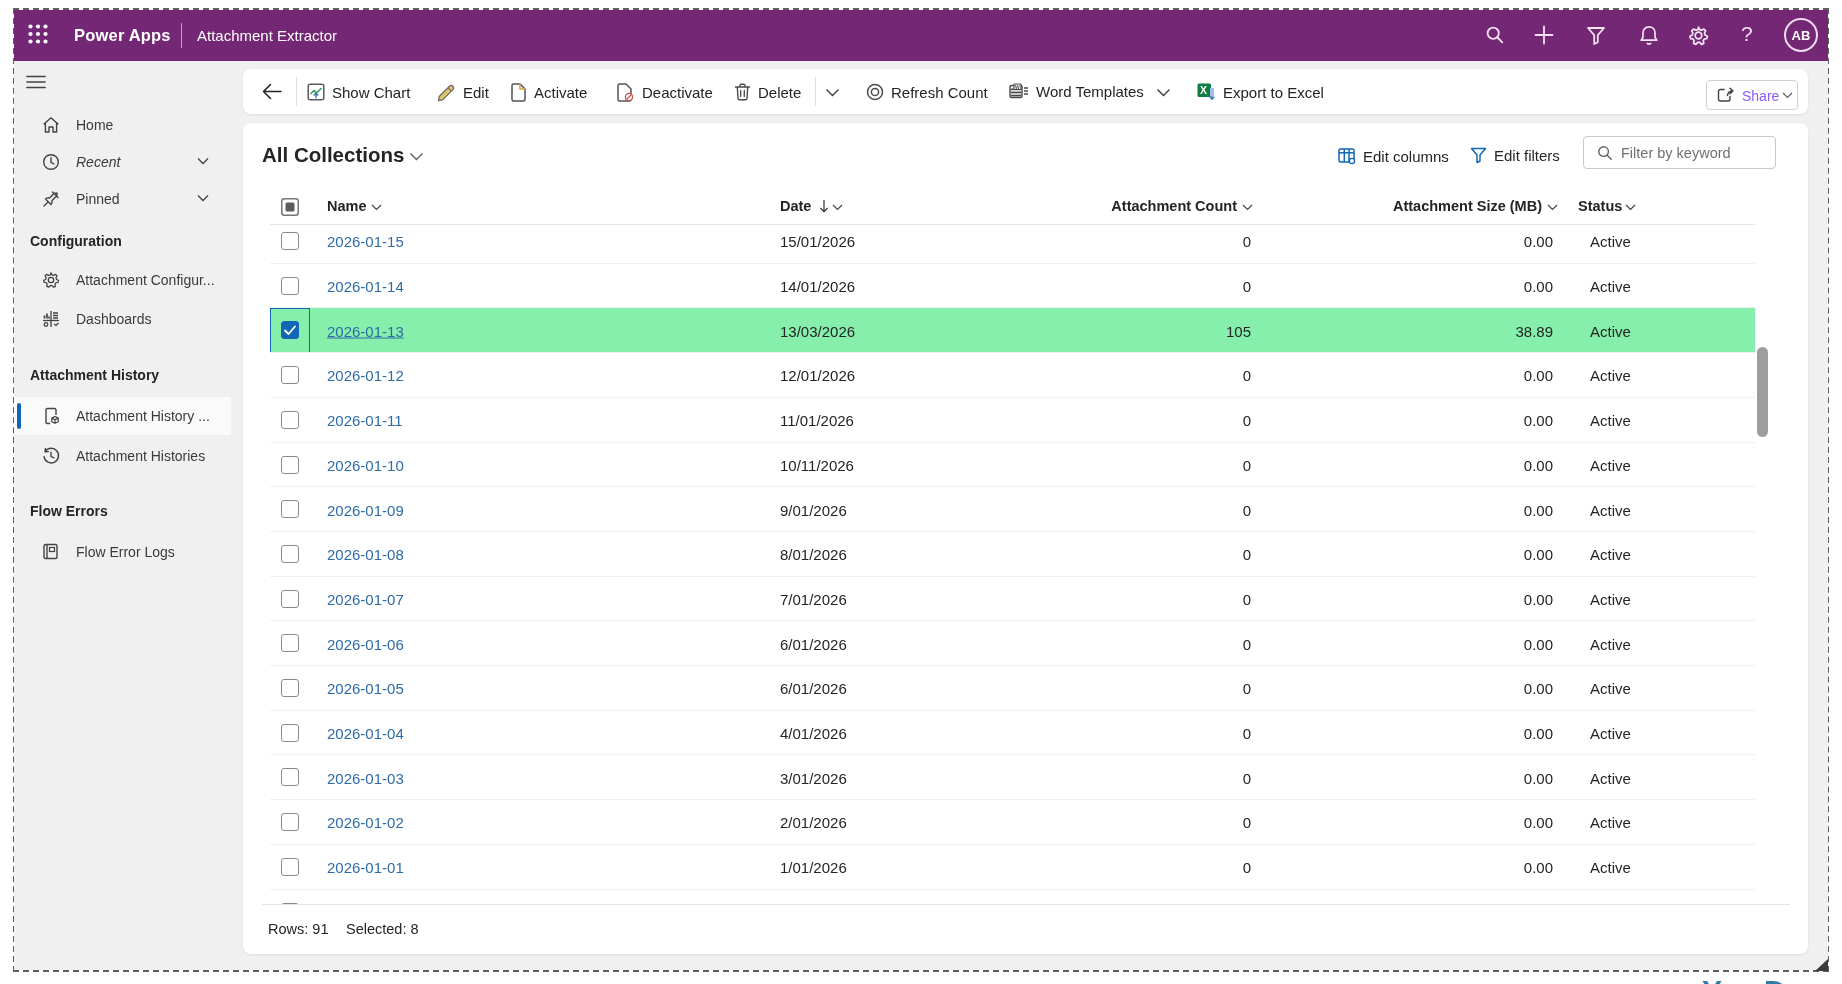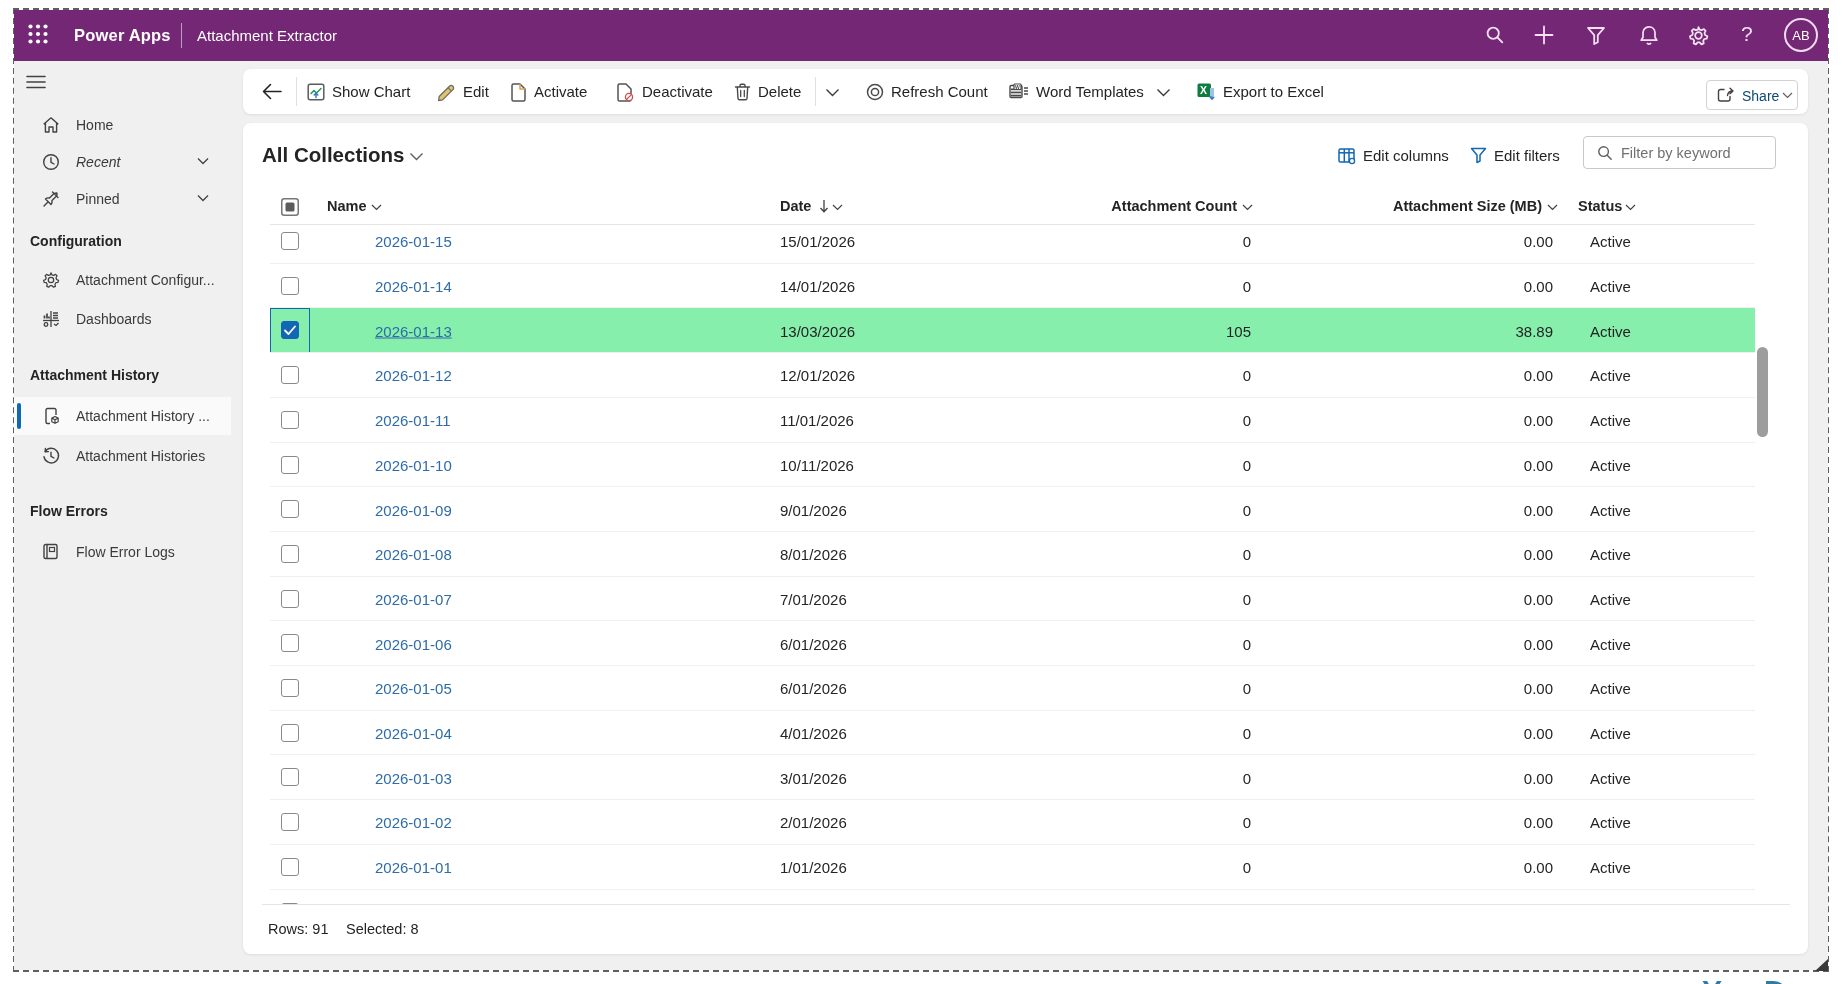--- a/index.html
+++ b/index.html
@@ -18,32 +18,32 @@
     background:#ffffff; border-radius:8px; box-shadow:0 1px 3px rgba(0,0,0,0.08); }
   #maincard { position:absolute; left:243px; top:123px; width:1565px; height:831px;
     background:#ffffff; border-radius:8px; box-shadow:0 1px 3px rgba(0,0,0,0.08); }
   .sitem { position:absolute; left:14px; width:217px; height:37px; }
   .sitem .icon { position:absolute; left:28px; top:50%; margin-top:-9px; }
   .sitem .txt { position:absolute; left:62px; top:50%; transform:translateY(-50%);
     font-size:14px; color:#3b3a39; white-space:nowrap; }
   .shdr { position:absolute; left:30px; font-size:14px; font-weight:bold; color:#242424;
     transform:translateY(-50%); white-space:nowrap;}
   .chev { position:absolute; right:22px; top:50%; margin-top:-5px; }
-  .cmditem { display:inline-flex; gap:7px; font-size:15px;
+  .cmditem { display:inline-flex; align-items:center; gap:7px; font-size:15px;
     color:#242424; white-space:nowrap; }
   .hdrtxt { font-weight:bold; font-size:14.5px; color:#242424; }
   .cell-link { color:#2e6ca8; font-size:15px; }
   .rowline { position:absolute; left:0; right:0; bottom:0; height:1px; background:#f0f0f0; }
   .trow { position:absolute; left:0; width:1485px; height:44.7px; }
   .trow.sel { background:#86efac; }
   .trow .cb { position:absolute; left:11px; top:13px; width:18px; height:18px;
     border:1.5px solid #8a8a8a; border-radius:3px; background:#ffffff; }
   .trow .cbc { position:absolute; left:11px; top:13px; width:18px; height:18px; }
   .selbox { position:absolute; left:0; top:0; width:40px; height:44.7px; border:1px solid #1267b4; }
-  .c-name { position:absolute; left:57px; top:50%; transform:translateY(-50%);margin-left:48px; }
+  .c-name { position:absolute; left:57px; top:50%; transform:translateY(-50%); }
   .cell-link.u { text-decoration:underline; }
   .c-date { position:absolute; left:510px; top:50%; transform:translateY(-50%); font-size:15px; color:#242424; }
   .c-cnt { position:absolute; left:700px; width:281px; text-align:right; top:50%; transform:translateY(-50%); font-size:15px; color:#242424; }
   .c-size { position:absolute; left:1000px; width:283px; text-align:right; top:50%; transform:translateY(-50%); font-size:15px; color:#242424; }
   .c-status { position:absolute; left:1320px; top:50%; transform:translateY(-50%); font-size:15px; color:#242424; }
   .cbi { position:absolute; left:11px; top:9px; width:18px; height:18px; }
 
 </style>
 </head>
 <body>
@@ -85,21 +85,21 @@
   </svg>
   <svg class="abs" style="left:1639px; top:25px;" width="20" height="20" viewBox="0 0 20 20">
     <path d="M10 1.8 c-3.6 0 -6 2.7 -6 6 v4.4 l-1.8 3 h15.6 l-1.8 -3 v-4.4 c0 -3.3 -2.4 -6 -6 -6z" fill="none" stroke="#f3e2f3" stroke-width="1.7" stroke-linejoin="round"></path>
     <path d="M8 17.8 a2.2 2.2 0 0 0 4 0" fill="none" stroke="#f3e2f3" stroke-width="1.7"></path>
   </svg>
   <svg class="abs" style="left:1688px; top:25px;" width="21" height="21" viewBox="0 0 24 24">
     <path fill="none" stroke="#f3e2f3" stroke-width="2" d="M12 8.2 a3.8 3.8 0 1 0 0 7.6 a3.8 3.8 0 0 0 0 -7.6z"></path>
     <path fill="none" stroke="#f3e2f3" stroke-width="2" stroke-linejoin="round" d="M12 2.5 l1.2 2.8 2.3 0.6 2.7-1.3 1.9 2 -1.3 2.6 0.7 2.3 2.7 1.3 -0.7 2.7 -2.9 0.5 -1.2 2 0.6 3 -2.6 1.1 -2-2.2 -2.4 0 -2 2.2 -2.6-1.1 0.6-3 -1.2-2 -2.9-0.5 -0.7-2.7 2.7-1.3 0.7-2.3 -1.3-2.6 1.9-2 2.7 1.3 2.3-0.6z"></path>
   </svg>
   <div class="abs" style="left:1741px; top:22px; font-size:21px; color:#f3e2f3;">?</div>
-  <div class="abs" style="left:1784px; top:18px; width:34px; height:34px; border-radius:50%; border:2px solid #f0dcf0; color:#ffffff; font-size:13px; font-weight:normal; display:flex; align-items:center; justify-content:center;">AB</div>
+  <div class="abs" style="left:1784px; top:18px; width:34px; height:34px; border-radius:50%; border:2px solid #f0dcf0; color:#ffffff; font-size:13px; font-weight:bold; display:flex; align-items:center; justify-content:center;">AB</div>
 </div>
 
 <div id="sidebar-content">
   <svg class="abs" style="left:26px; top:75px;" width="20" height="14" viewBox="0 0 20 14">
     <g stroke="#424242" stroke-width="1.6" stroke-linecap="round">
       <line x1="1" y1="1.5" x2="19" y2="1.5"></line>
         <line x1="1" y1="7" x2="19" y2="7"></line>
         <line x1="1" y1="12.5" x2="19" y2="12.5"></line>
     </g>
   </svg>
@@ -254,21 +254,21 @@
       <path d="M15 13 v3 m-2.2-2.2 l2.2 2.4 2.2-2.4" stroke="#3b78c2" stroke-width="1.4" fill="none"></path>
     </svg>
     <span>Export to Excel</span>
   </div>
 
   <div class="abs" style="left:1706px; top:80px; width:92px; height:30px; border:1px solid #d1d1d1; border-radius:4px; background:#ffffff;"></div>
   <svg class="abs" style="left:1717px; top:87px;" width="18" height="16" viewBox="0 0 18 16">
     <path d="M7 2.5 H3.5 A2 2 0 0 0 1.5 4.5 V12 A2 2 0 0 0 3.5 14 H11 A2 2 0 0 0 13 12 V9.5" fill="none" stroke="#424242" stroke-width="1.4" stroke-linecap="round"></path>
     <path d="M10.5 8.5 C10.8 5.5 12.5 4 16 4 M16 4 L13 1.2 M16 4 L13 6.8" fill="none" stroke="#424242" stroke-width="1.4" stroke-linecap="round" stroke-linejoin="round"></path>
   </svg>
-  <div class="abs" style="left:1742px; top:88px; font-size:14px; color:#0c4a6e;">Share</div>
+  <div class="abs" style="left:1742px; top:88px; font-size:14px; color:#8b5cf6;">Share</div>
   <svg class="abs" style="left:1782px; top:92px;" width="11" height="7" viewBox="0 0 11 7">
       <path d="M1 1 L5.5 5.5 L10 1" fill="none" stroke="#5f5f5f" stroke-width="1.2"></path>
     </svg>
 </div>
 
 <div id="main-content">
   <div class="abs" style="left:262px; top:143px; font-size:20.5px; font-weight:bold; color:#242424;">All Collections</div>
   <svg class="abs" style="left:409px; top:152px;" width="15" height="9" viewBox="0 0 15 9">
       <path d="M1.5 1.5 L7.5 7.5 L13.5 1.5" fill="none" stroke="#5f5f5f" stroke-width="1.4"></path>
     </svg>

